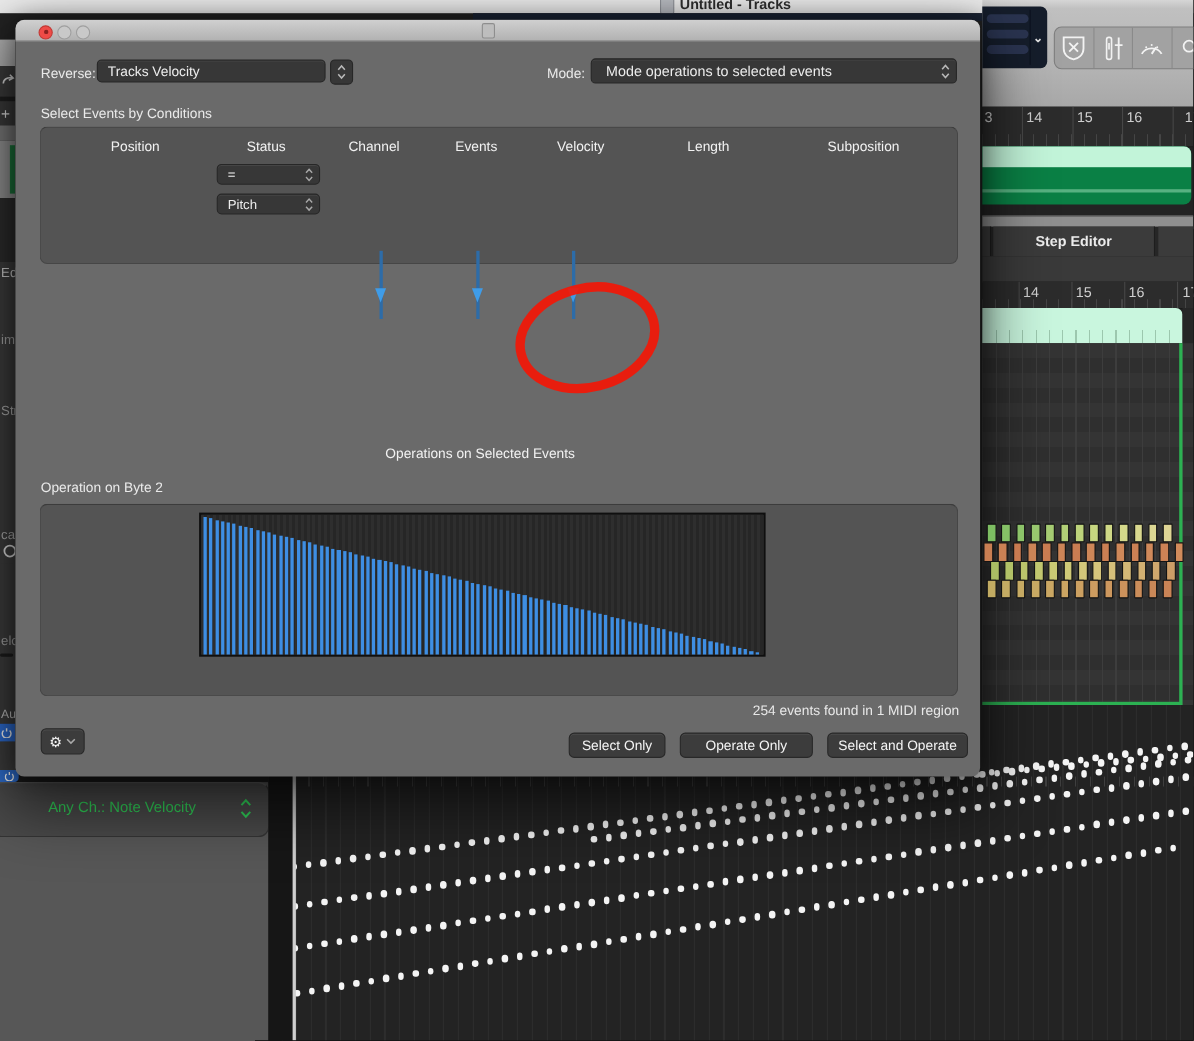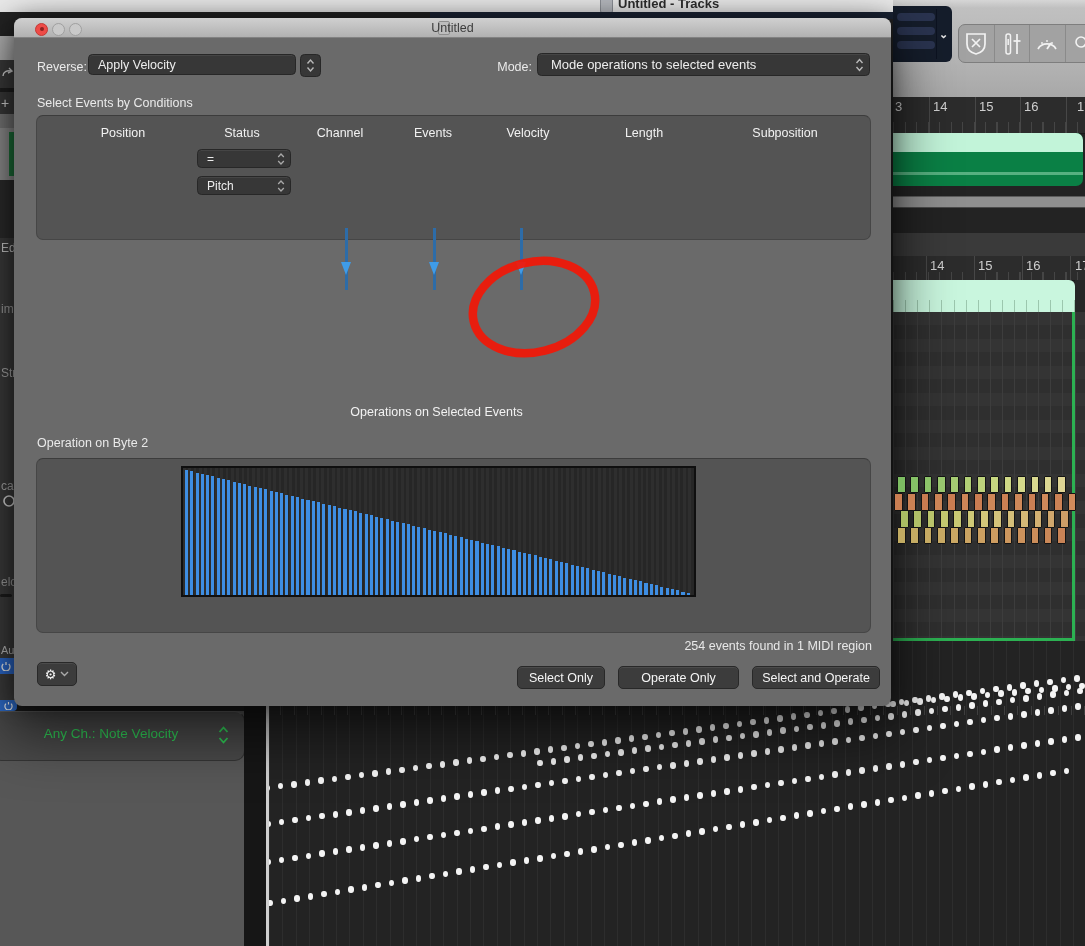--- a/index.html
+++ b/index.html
@@ -150,20 +150,29 @@
       <div class="ruler-num" style="left: 131px;">16</div>
       <div class="ruler-num" style="left: 184px;">17</div>
     </div>
 
   <div class="abs green-region">
     <div class="mint"></div>
     <div class="line"></div>
   </div>
   <div class="abs splitter"></div>
 
+  <div class="abs se-header">
+    <div class="se-tab" style="width:7px;"></div>
+    <div style="width:2px;"></div>
+    <div class="se-tab" style="width:146px;">
+      <span>Step Editor</span>
+    </div>
+    <div style="width:3px;"></div>
+    <div class="se-tab" style="flex:1;border-right:none;"></div>
+  </div>
   <div class="abs se-subbar"></div>
 
   <div class="abs ruler" id="ruler-step" style="left:893px;top:256px;width:192px;height:24px;">
     <div class="minor-ticks" style="height:8px;"></div>
   <div class="ruler-tick" style="left: 33px;"></div>
       <div class="ruler-tick" style="left: 81px;"></div>
       <div class="ruler-tick" style="left: 129px;"></div>
       <div class="ruler-tick" style="left: 177px;"></div>
       <div class="ruler-num" style="left: 37px;">14</div>
       <div class="ruler-num" style="left: 85px;">15</div>
@@ -541,26 +550,25 @@
     </div>
 
   <div class="abs dialog">
     <div class="dlg-titlebar">
       <span class="tl" style="left:21px;background:#ee4b47;border:1px solid #c23a36;">
         <span style="position:absolute;left:3.5px;top:3.5px;width:4px;height:4px;border-radius:50%;background:#8c2220;"></span>
       </span>
       <span class="tl" style="left:38px;background:#c9c9c9;border:1px solid #9f9f9f;"></span>
       <span class="tl" style="left:55px;background:#c9c9c9;border:1px solid #9f9f9f;"></span>
       <span class="dlg-proxy"></span>
-      <span class="dlg-title">Untitled</span>
     </div>
 
     <span class="lbl" style="left:23px;top:42px;">Reverse:</span>
     <div class="select" style="left:74px;top:36px;width:208px;height:21px;padding-right:9px;">
-      <span>Apply Velocity</span>
+      <span>Tracks Velocity</span>
     </div>
     <div class="stepper-btn" style="left:286px;top:36px;width:19px;height:21px;">
       <svg width="9" height="15" viewBox="0 0 9 15">
         <path d="M1.5 5.5 L4.5 2 L7.5 5.5" fill="none" stroke="#b8b8b8" stroke-width="1.4"></path>
         <path d="M1.5 9.5 L4.5 13 L7.5 9.5" fill="none" stroke="#b8b8b8" stroke-width="1.4"></path>
       </svg>
     </div>
     <span class="lbl" style="left:460px;top:42px;width:58px;text-align:right;">Mode:</span>
     <div class="select" style="left:523px;top:35px;width:333px;height:23px;font-size:13px;padding-left:13px;">
       <span>Mode operations to selected events</span>

